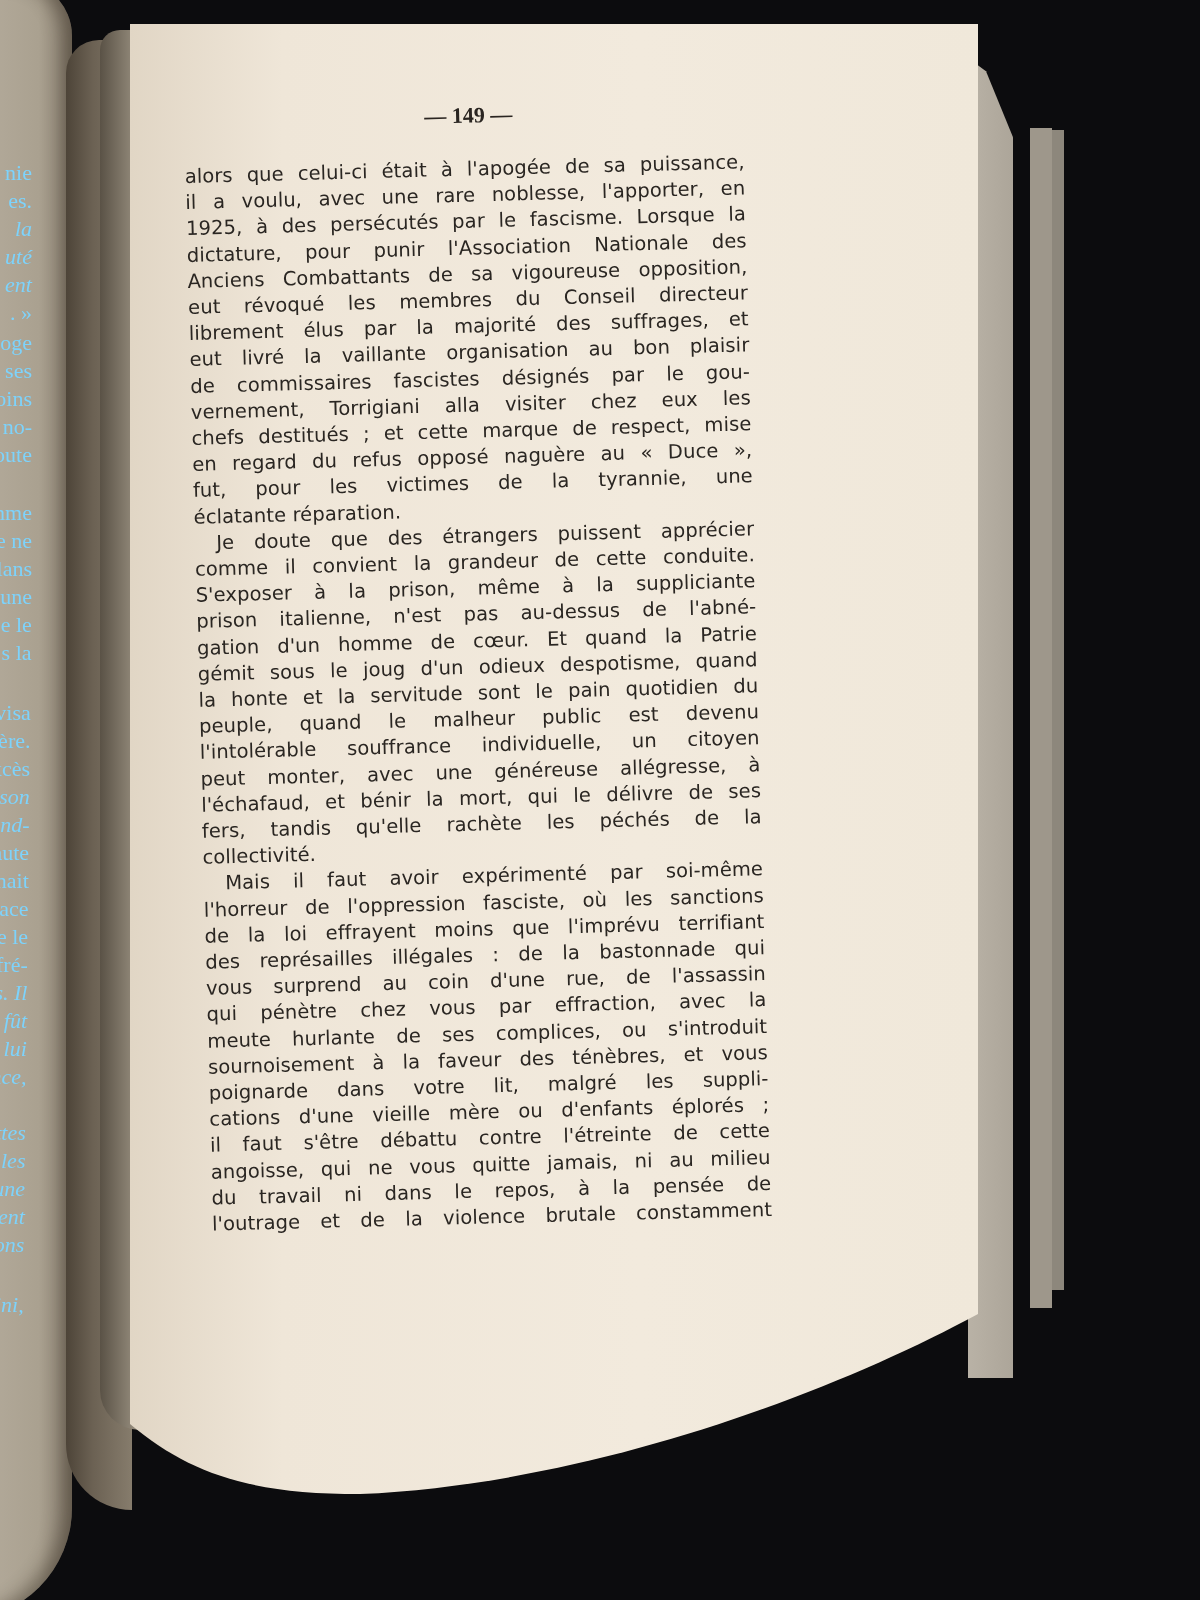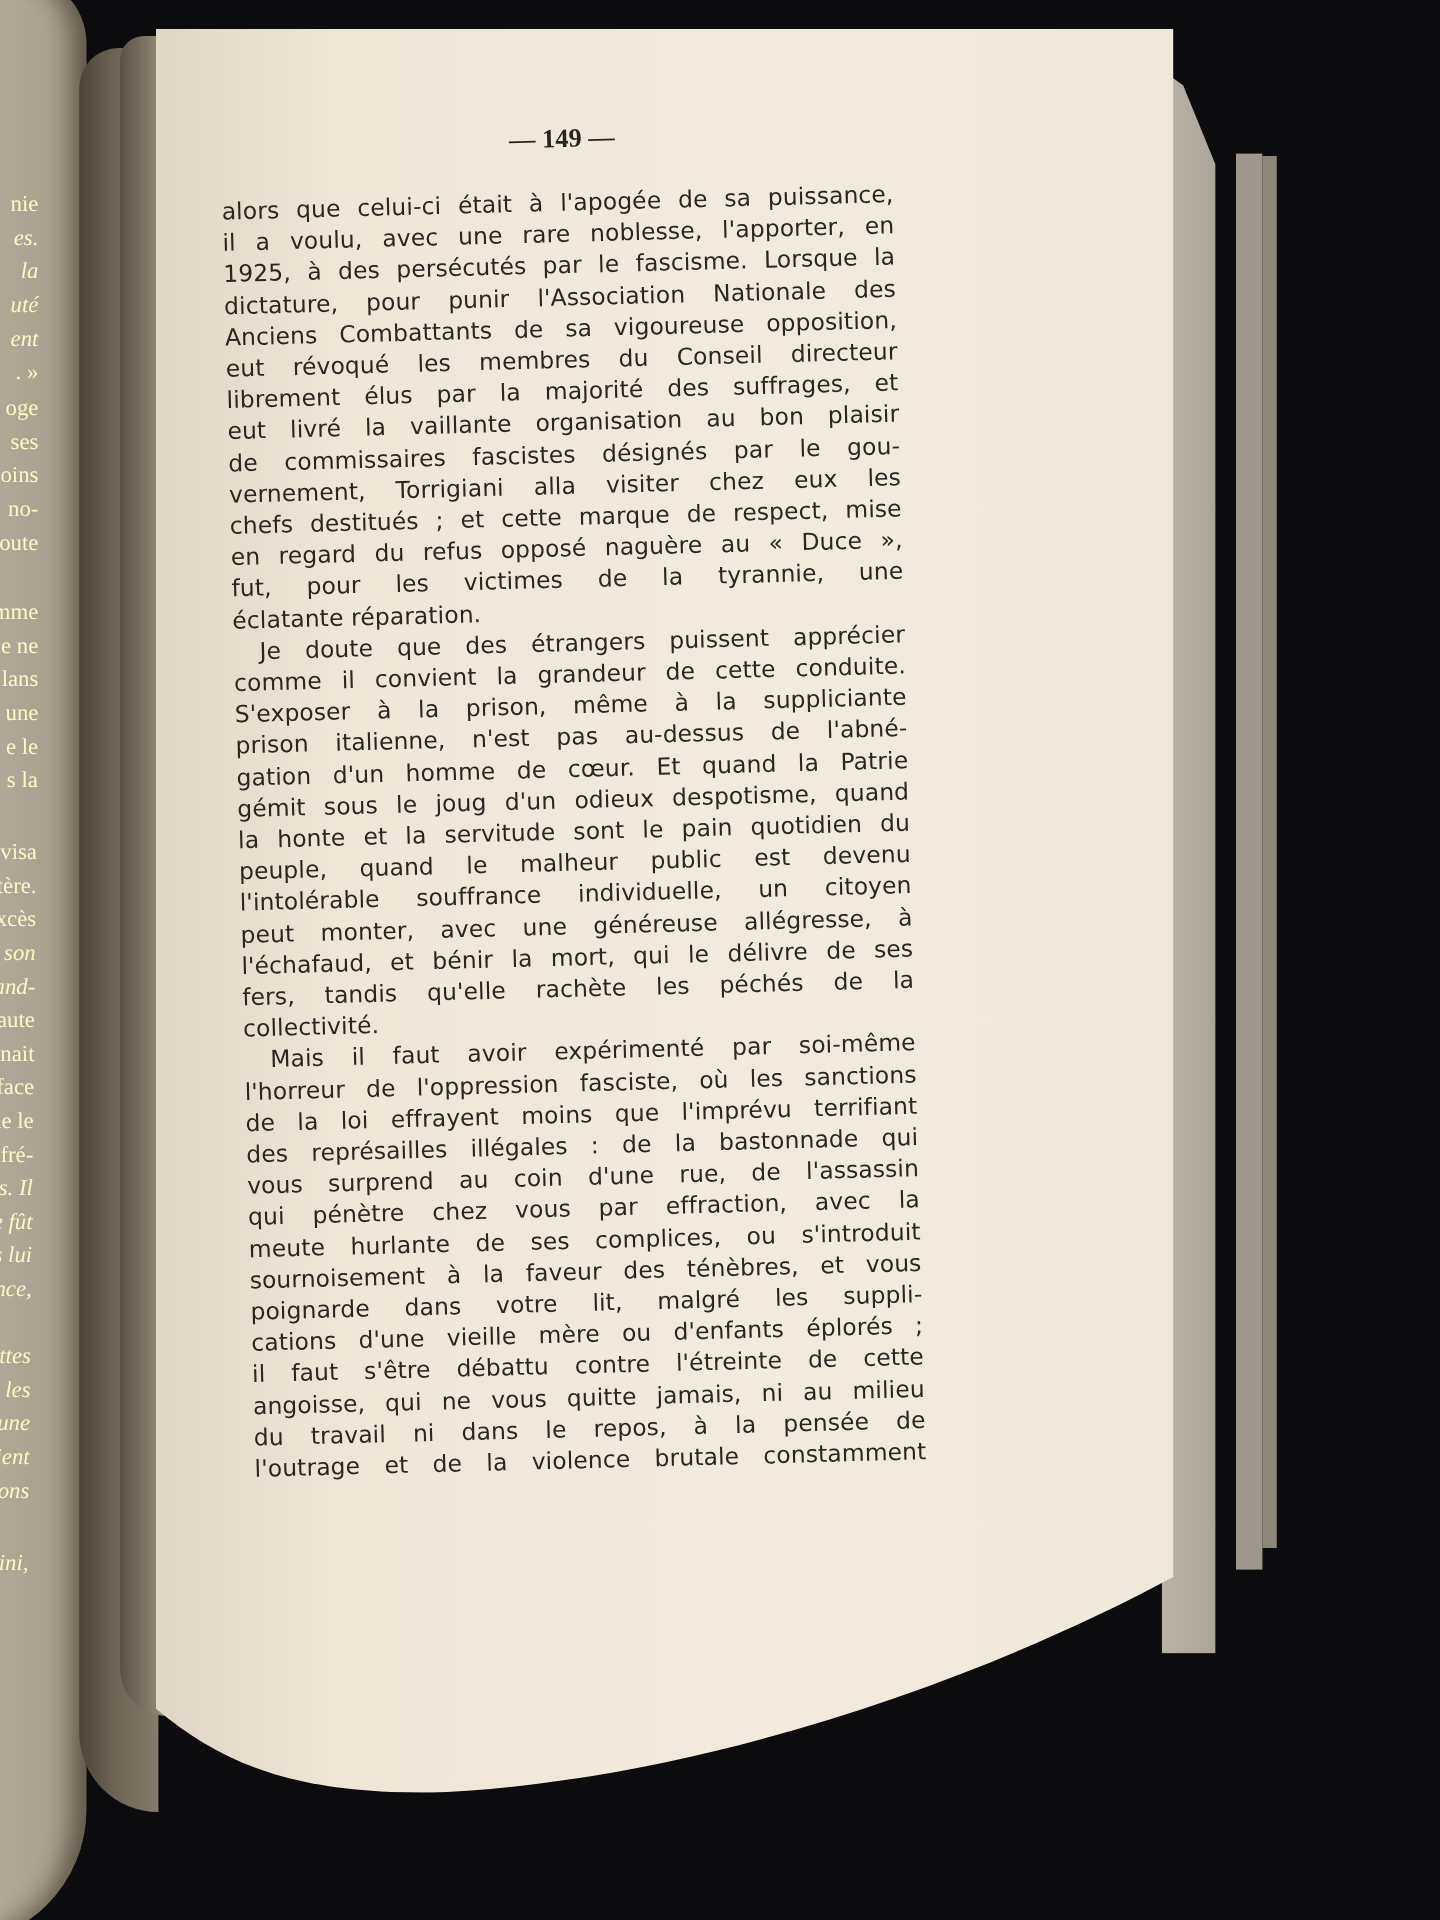--- a/index.html
+++ b/index.html
@@ -17,22 +17,22 @@
     }
     .left-gutter {
       position: absolute; left: 66px; top: 40px; width: 66px; height: 1470px;
       background: linear-gradient(90deg, #4d4438 0%, #6b6153 40%, #867c6c 100%);
       border-radius: 40px 0 0 80px;
     }
     .left-text {
       position: absolute; left: 0; top: 0; width: 102px; height: 1600px; overflow: hidden;
     }
     .left-line {
-      position: absolute; right: 0; font-family: "Liberation Serif", serif; font-size: 19px;
-      color: #fef9c3; white-space: nowrap; text-align: right;
+      position: absolute; right: 0; font-family: "Liberation Serif", serif; font-size: 22px;
+      color: #7dd3fc; white-space: nowrap; text-align: right;
     }
     .left-line.it { font-style: italic; }
 
     
     .page-stack {
       position: absolute; left: 968px; top: 58px; width: 60px; height: 1320px;
       background: linear-gradient(90deg, #b9b2a6 0%, #a8a195 100%);
       clip-path: polygon(0 0, 30% 1%, 75% 6%, 75% 100%, 0 100%);
     }
     .page-stack-2 {
@@ -73,21 +73,21 @@
     }
     .line.last { text-align-last: left; }
     .line.indent { padding-left: 22px; width: 538px; }
   </style>
 </head>
 <body>
 
 <div class="left-page"></div>
 <div class="left-text" id="left-text">
     <div class="left-line" style="top: 160px; right: 70px;">nie</div>
-    <div class="left-line" style="top: 188px; right: 70px; font-style: italic;">es.</div>
+    <div class="left-line" style="top: 188px; right: 70px;">es.</div>
     <div class="left-line it" style="top: 216px; right: 70px;">la</div>
     <div class="left-line it" style="top: 244px; right: 70px;">uté</div>
     <div class="left-line it" style="top: 272px; right: 70px;">ent</div>
     <div class="left-line" style="top: 300px; right: 70px;">. »</div>
     <div class="left-line" style="top: 330px; right: 70px;">oge</div>
     <div class="left-line" style="top: 358px; right: 70px;">ses</div>
     <div class="left-line" style="top: 386px; right: 70px;">moins</div>
     <div class="left-line" style="top: 414px; right: 70px;">no-</div>
     <div class="left-line" style="top: 442px; right: 70px;">doute</div>
     <div class="left-line" style="top: 500px; right: 70px;">homme</div>

